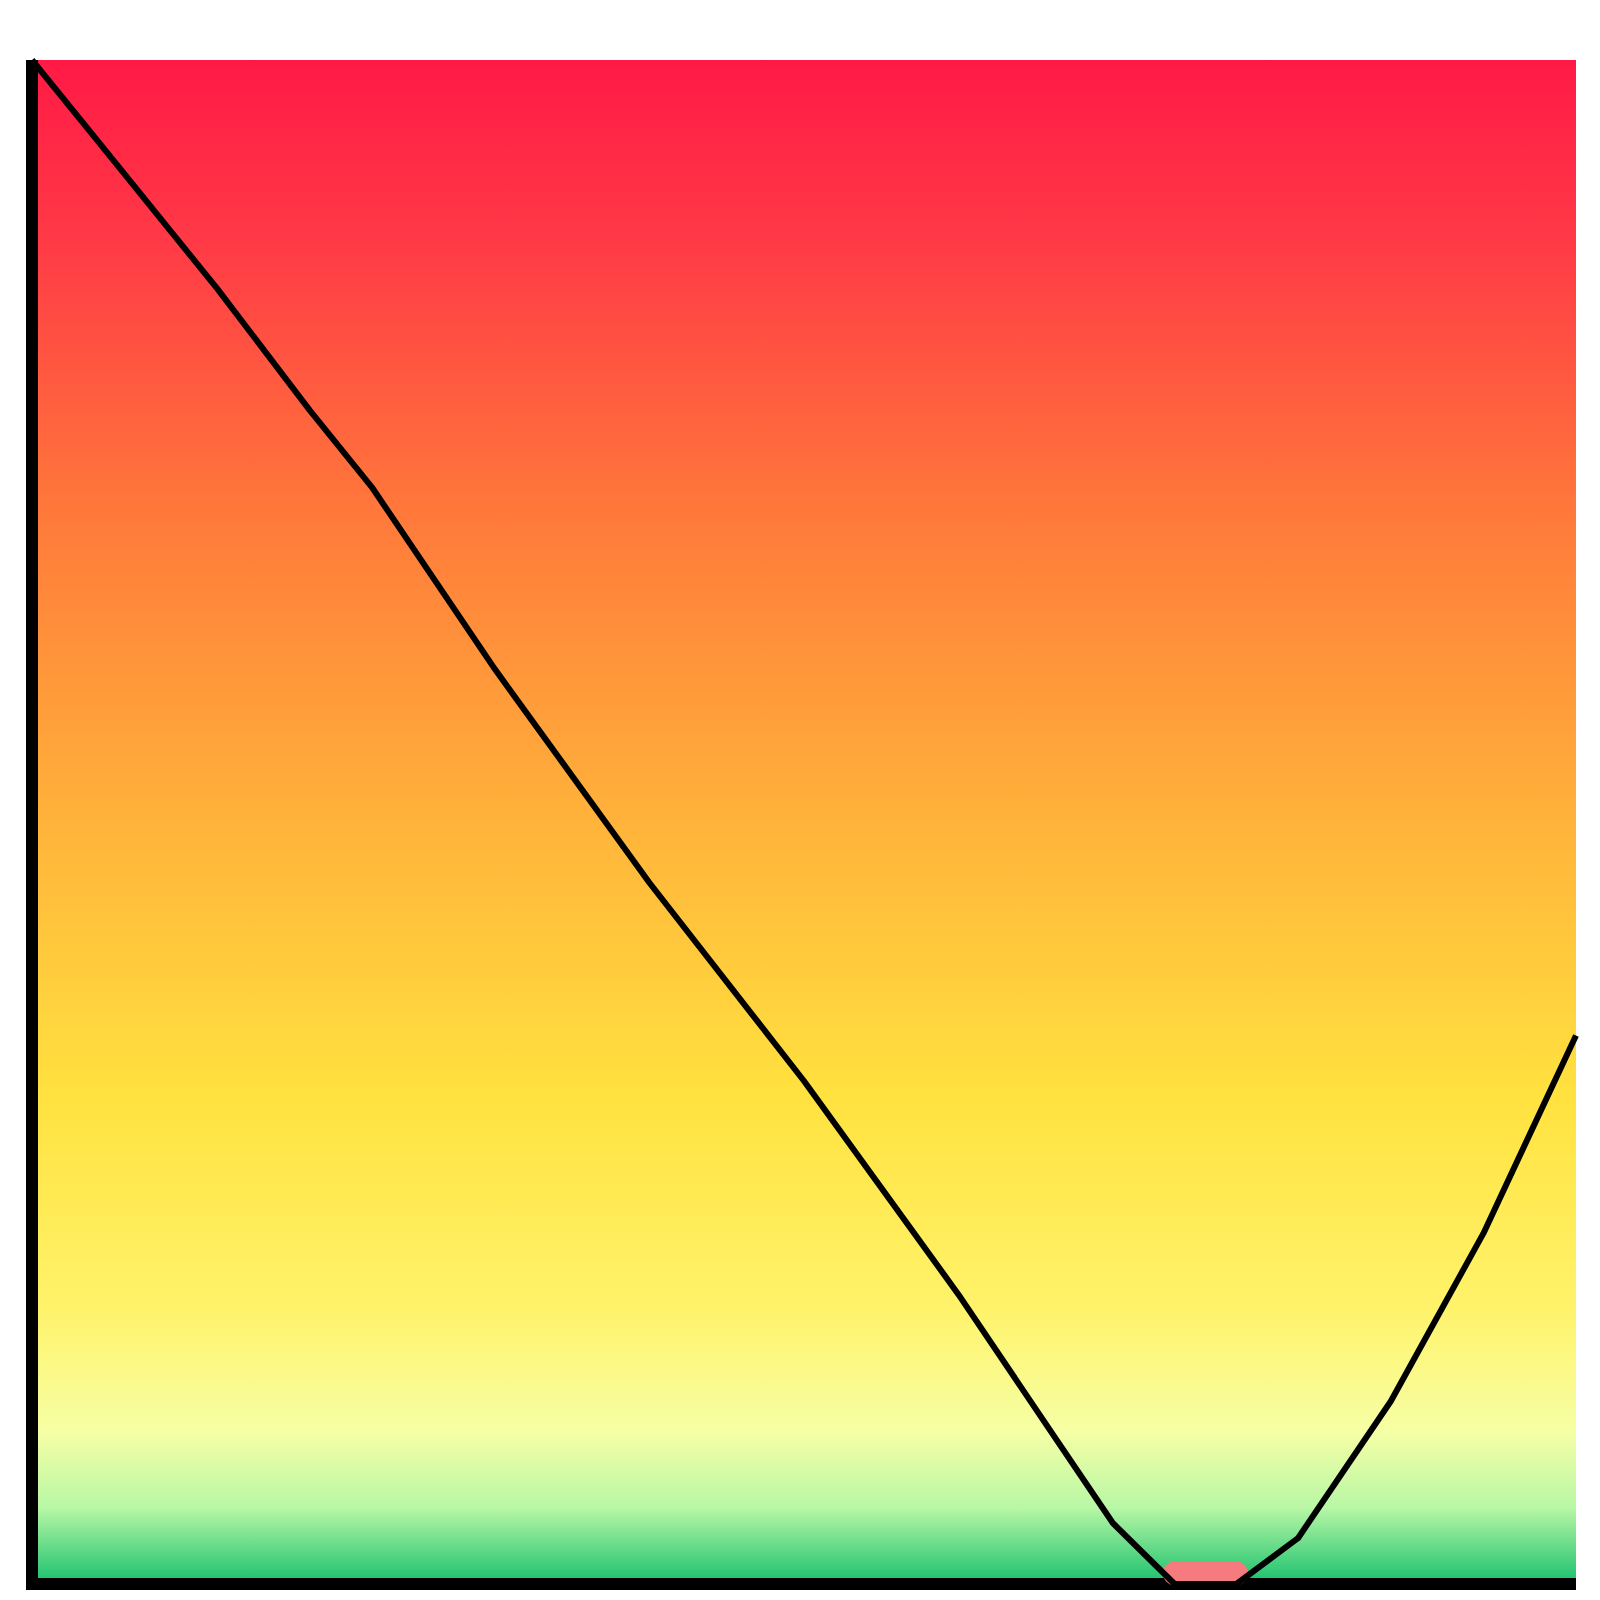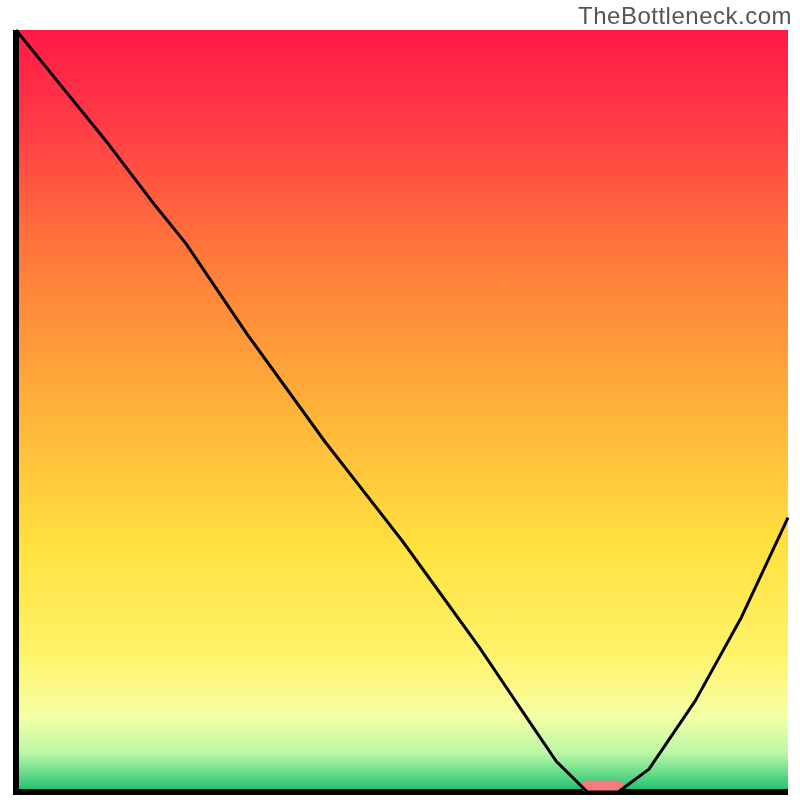--- a/index.html
+++ b/index.html
@@ -29,21 +29,20 @@
     position: absolute;
     top: 0;
     left: 0;
   }
 </style>
 </head>
 <body>
 
 <div class="chart-container">
 
-  <div class="watermark">TheBottleneck.com</div>
 
   <svg class="plot" width="800" height="800" viewBox="0 0 800 800">
     <defs>
       <linearGradient id="bg-grad" x1="0" y1="0" x2="0" y2="1">
           <stop offset="0%" stop-color="#ff1a45"></stop>
           <stop offset="12%" stop-color="#ff3a46"></stop>
           <stop offset="30%" stop-color="#ff7a3a"></stop>
           <stop offset="50%" stop-color="#ffb33a"></stop>
           <stop offset="68%" stop-color="#ffe23f"></stop>
           <stop offset="82%" stop-color="#fff36b"></stop>

